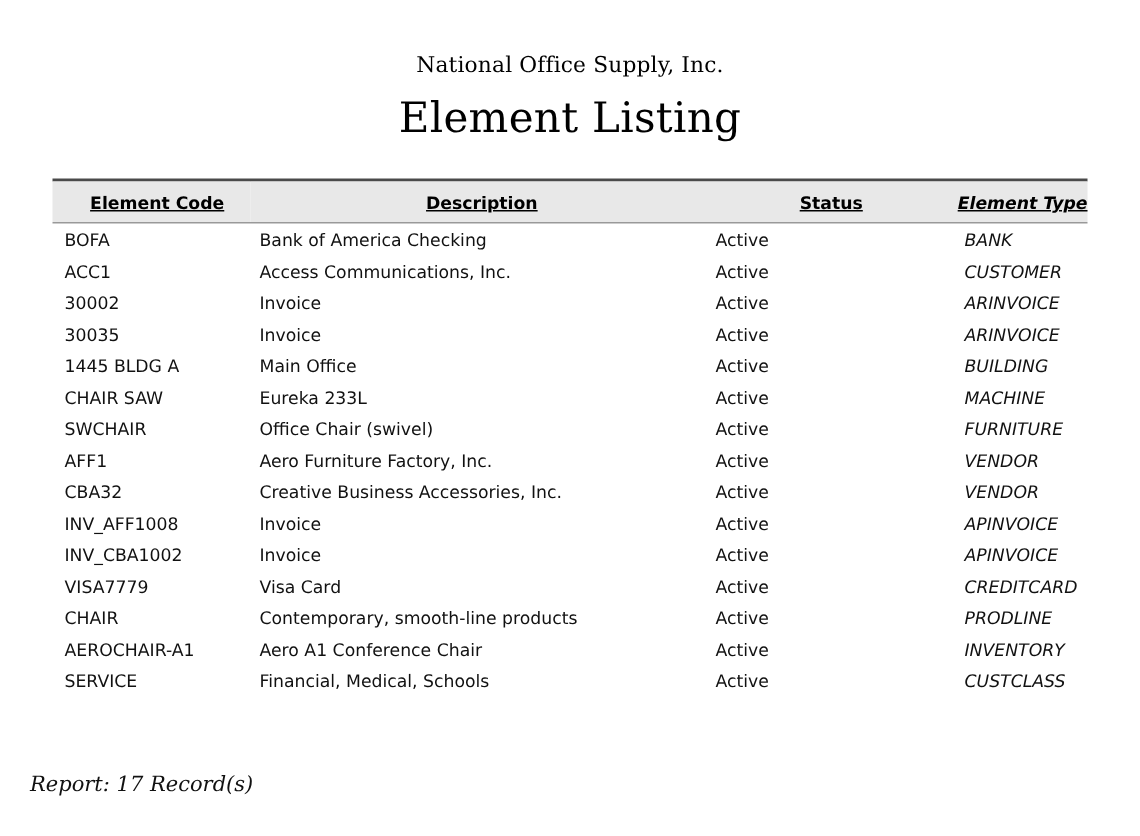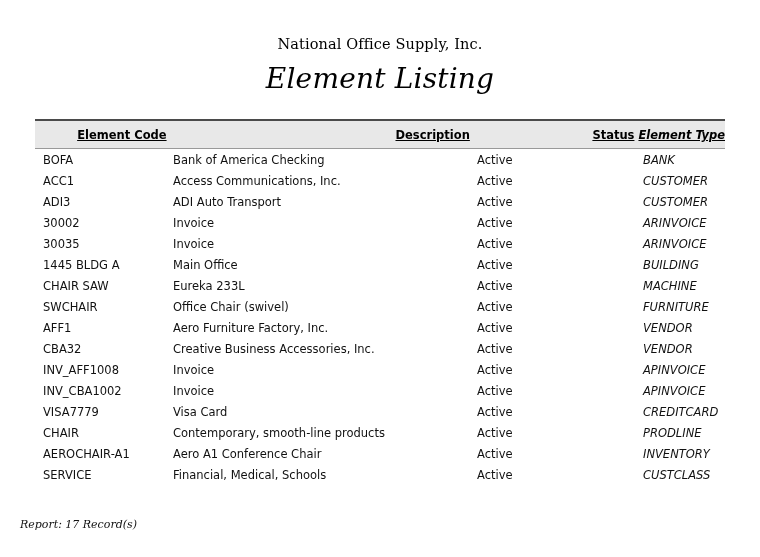--- a/index.html
+++ b/index.html
@@ -29,34 +29,33 @@
     padding-top: 36px;
     letter-spacing: 0.1px;
   }
   .doc-title {
     text-align: center;
     font-family: "DejaVu Serif", serif;
     font-size: 28px;
     color: #000;
     margin-top: 10px;
     letter-spacing: 0.2px;
-    font-style: italic;
   }
   .rule-top {
     margin-top: 24px;
     border-top: 2px solid #4a4a4a;
     height: 0;
   }
   table.listing {
     width: 100%;
     border-collapse: collapse;
     margin-top: 0;
   }
   table.listing thead th {
-    text-align: right;
+    text-align: center;
     font-size: 11.5px;
     font-weight: bold;
     color: #000;
     padding: 7px 0 6px 0;
     background: #e8e8e8;
     white-space: nowrap;
   }
   table.listing thead th span.hdr {
     text-decoration: underline;
   }
@@ -72,21 +71,21 @@
     white-space: nowrap;
   }
   .col-code   { width: 124px; padding-left: 8px !important; }
   .col-desc   { width: 300px; padding-left: 6px !important; }
   .col-status { width: 162px; padding-left: 4px !important; }
   .col-type   { width: auto;  padding-left: 4px !important; font-style: italic; }
   .footer {
     position: absolute;
     left: 20px;
     bottom: 26px;
-    font-size: 11px;
+    font-size: 14px;
     font-style: italic;
     color: #111;
     font-family: "DejaVu Serif", serif;
   }
 </style>
 </head>
 <body>
 
 <div class="page">
 
@@ -115,26 +114,20 @@
         <td class="col-status">Active</td>
         <td class="col-type">BANK</td>
       </tr>
       <tr>
         <td class="col-code">ACC1</td>
         <td class="col-desc">Access Communications, Inc.</td>
         <td class="col-status">Active</td>
         <td class="col-type">CUSTOMER</td>
       </tr>
       <tr>
-        <td class="col-code">ADI3</td>
-        <td class="col-desc">ADI Auto Transport</td>
-        <td class="col-status">Active</td>
-        <td class="col-type">CUSTOMER</td>
-      </tr>
-      <tr>
         <td class="col-code">30002</td>
         <td class="col-desc">Invoice</td>
         <td class="col-status">Active</td>
         <td class="col-type">ARINVOICE</td>
       </tr>
       <tr>
         <td class="col-code">30035</td>
         <td class="col-desc">Invoice</td>
         <td class="col-status">Active</td>
         <td class="col-type">ARINVOICE</td>

